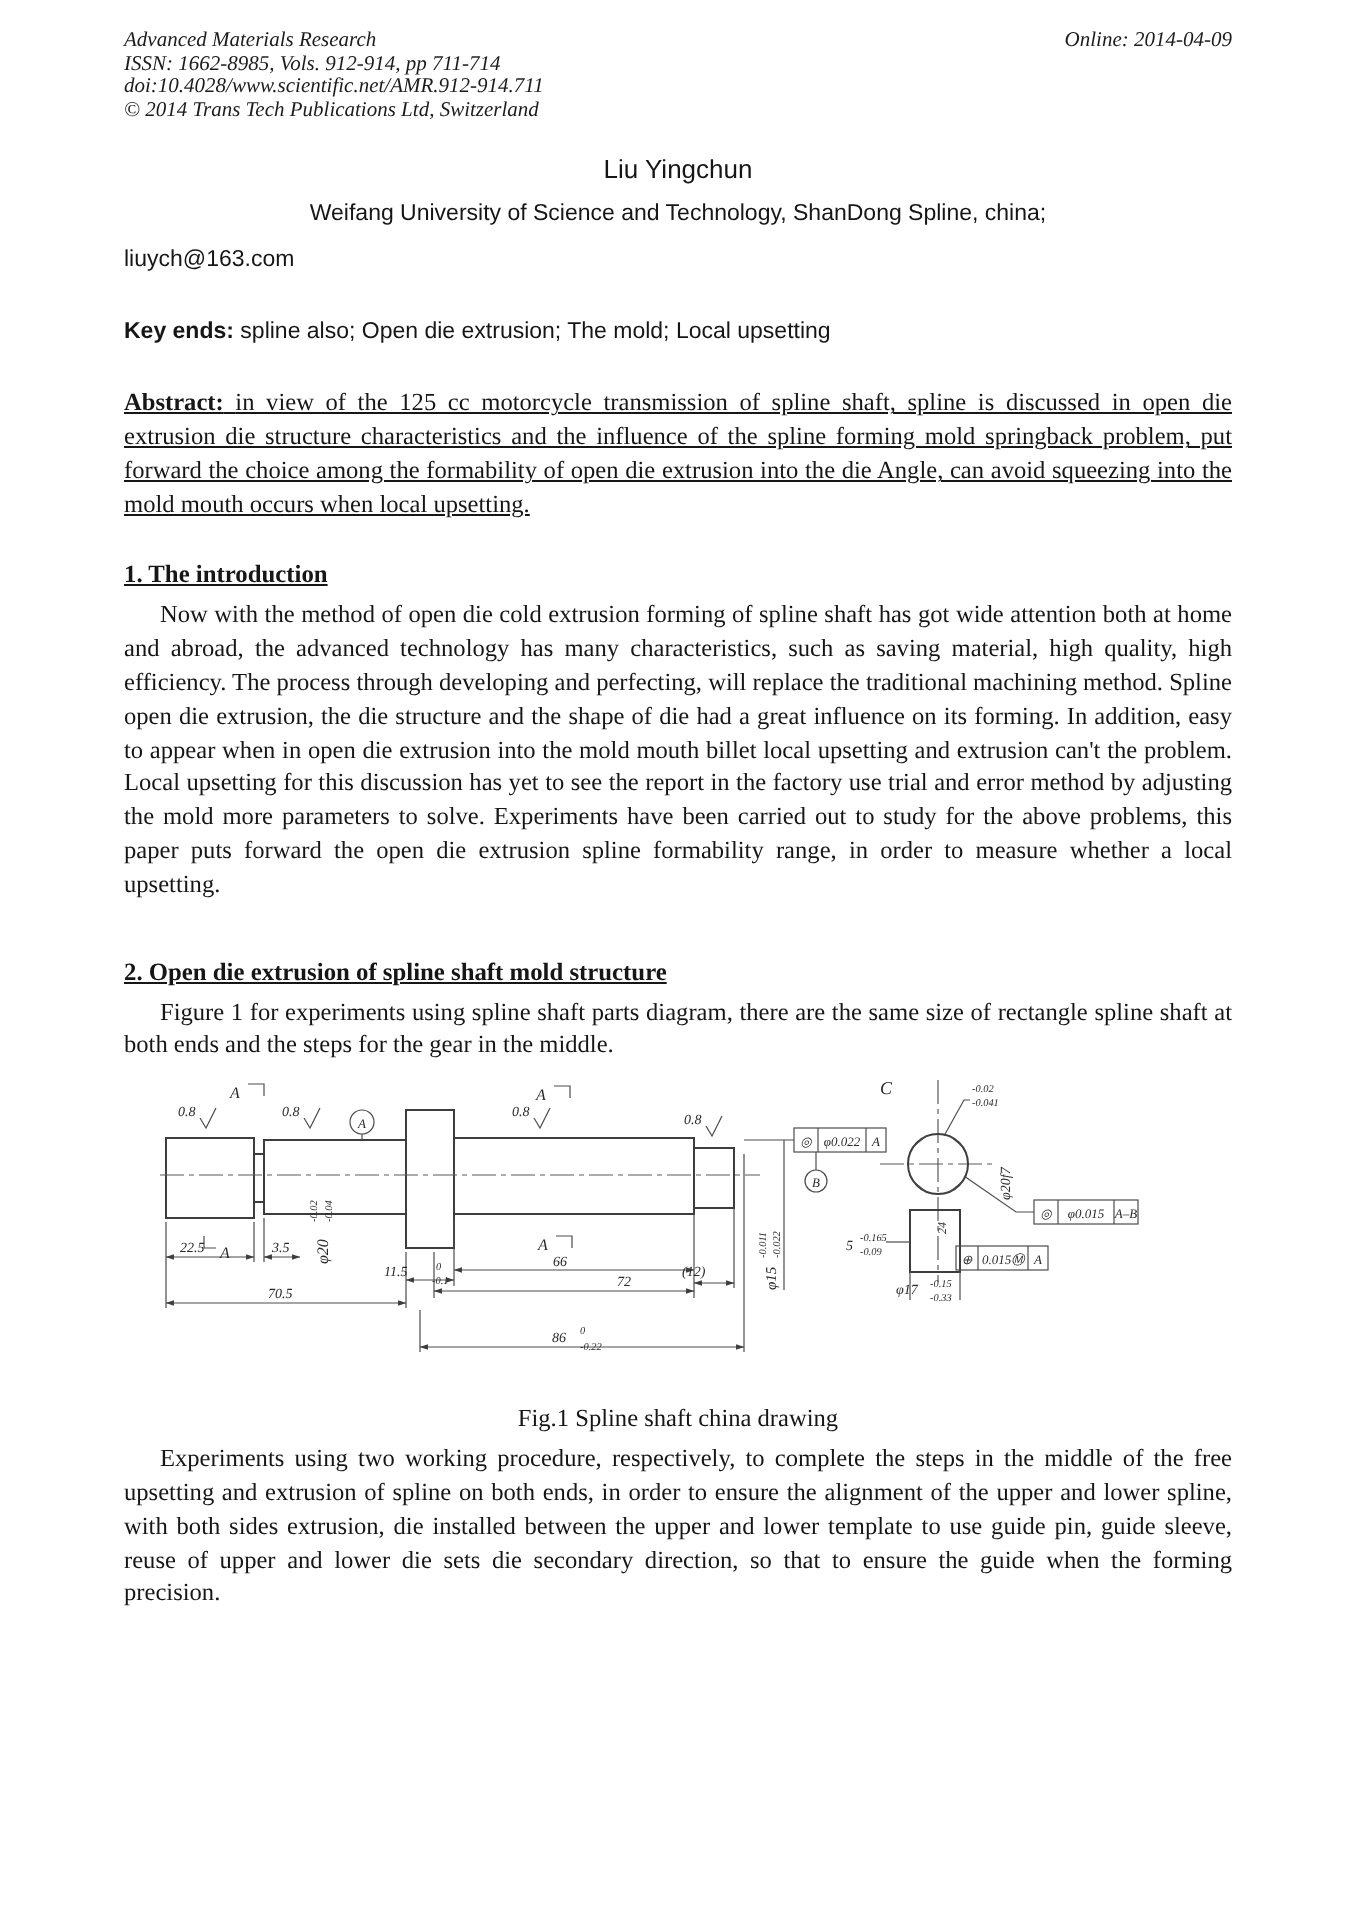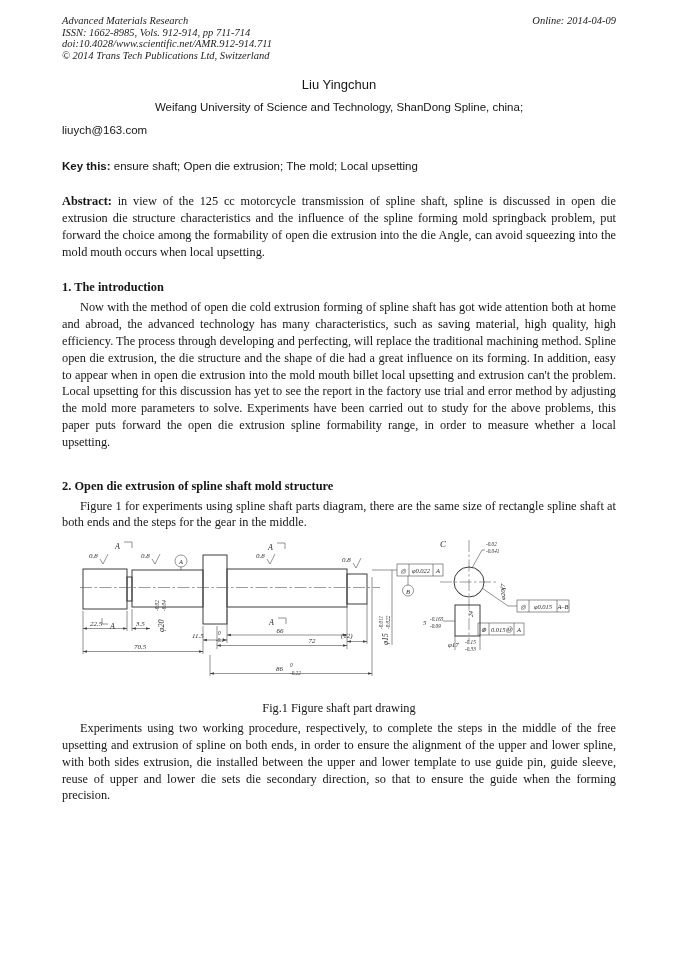--- a/index.html
+++ b/index.html
@@ -6,23 +6,23 @@
   .page{width:678px;height:853px;background:#fff;color:#161616;position:relative;overflow:hidden;}
   .content{padding:15px 62px 0 62px;}
   .hdr{display:flex;justify-content:space-between;align-items:flex-start;
        font:italic 10.5px/11.6px "Liberation Serif",serif;color:#1c1c1c;}
   .title{font:bold 14px/18px "Liberation Sans",sans-serif;text-align:center;margin-top:23px;}
   .author{font:13px/15px "Liberation Sans",sans-serif;text-align:center;margin-top:16px;}
   .affil{font:11.5px/13px "Liberation Sans",sans-serif;text-align:center;margin-top:9px;}
   .email{font:11.5px/13px "Liberation Sans",sans-serif;margin-top:10px;}
   .kw{font:11.5px/14px "Liberation Sans",sans-serif;margin:22px 0 0 0;}
   .kw .lbl{font-weight:bold;}
-  .abs{font:12.3px/17px "Liberation Serif",serif;text-align:justify;margin:20px 0 0 0;}
+  .abs{font:12.3px/17px "Liberation Serif",serif;text-align:justify;margin:20px 0 0 0;text-decoration:underline;}
   .abs .lbl{font-weight:bold;}
-  h2{font:bold 12.4px/16px "Liberation Serif",serif;margin:18px 0 0 0;}
+  h2{font:bold 12.4px/16px "Liberation Serif",serif;margin:18px 0 0 0;text-decoration:underline;}
   h2.mt-lg{margin-top:27px;}
   h2.mt-md{margin-top:20px;}
   p.body{font:12.3px/16.8px "Liberation Serif",serif;text-align:justify;text-indent:18px;margin:4px 0 0 0;}
   .fig{margin:6px 0 0 18px;}
   .fig svg text{font-family:"Liberation Serif",serif;font-style:italic;fill:#2a2a2a;}
   .cap{font:12.3px/15px "Liberation Serif",serif;text-align:center;margin-top:2px;}
   
   .ln{fill:none;stroke:#3d3d3d;stroke-width:1;}
   .tn{fill:none;stroke:#4c4c4c;stroke-width:0.6;}
   .cl{fill:none;stroke:#5a5a5a;stroke-width:0.6;stroke-dasharray:12 2.5 2.5 2.5;}
@@ -48,21 +48,21 @@
         <div>doi:10.4028/www.scientific.net/AMR.912-914.711</div>
         <div>© 2014 Trans Tech Publications Ltd, Switzerland</div>
       </div>
       <div>Online: 2014-04-09</div>
     </div>
 
     <div class="author">Liu Yingchun</div>
     <div class="affil">Weifang University of Science and Technology, ShanDong Spline, china;</div>
     <div class="email">liuych@163.com</div>
 
-    <p class="kw"><span class="lbl">Key this:</span> <span>ensure shaft; Open die extrusion; The mold; Local upsetting</span></p>
+    <p class="kw"><span class="lbl">Key ends:</span> <span>spline also; Open die extrusion; The mold; Local upsetting</span></p>
 
     <p class="abs"><span class="lbl">Abstract:</span> <span>in view of the 125 cc motorcycle transmission of spline shaft, spline is discussed in open die extrusion die structure characteristics and the influence of the spline forming mold springback problem, put forward the choice among the formability of open die extrusion into the die Angle, can avoid squeezing into the mold mouth occurs when local upsetting.</span></p>
 
     <h2>1. The introduction</h2>
     <p class="body">Now with the method of open die cold extrusion forming of spline shaft has got wide attention both at home and abroad, the advanced technology has many characteristics, such as saving material, high quality, high efficiency. The process through developing and perfecting, will replace the traditional machining method. Spline open die extrusion, the die structure and the shape of die had a great influence on its forming. In addition, easy to appear when in open die extrusion into the mold mouth billet local upsetting and extrusion can't the problem. Local upsetting for this discussion has yet to see the report in the factory use trial and error method by adjusting the mold more parameters to solve. Experiments have been carried out to study for the above problems, this paper puts forward the open die extrusion spline formability range, in order to measure whether a local upsetting.</p>
 
     <h2 class="mt-lg">2. Open die extrusion of spline shaft mold structure</h2>
     <p class="body">Figure 1 for experiments using spline shaft parts diagram, there are the same size of rectangle spline shaft at both ends and the steps for the gear in the middle.</p>
 
     <div class="fig">
@@ -219,19 +219,19 @@
           <rect class="tn" x="398" y="86" width="46" height="12"></rect>
           <line class="tn" x1="409" y1="86" x2="409" y2="98"></line>
           <line class="tn" x1="434" y1="86" x2="434" y2="98"></line>
           <text class="t65 mid" x="403.5" y="95">⊕</text>
           <text class="t65 mid" x="421.5" y="95">0.015Ⓜ</text>
           <text class="t65 mid" x="439" y="95">A</text>
         </g>
       </svg>
     </div>
 
-    <div class="cap">Fig.1 Figure shaft part drawing</div>
+    <div class="cap">Fig.1 Spline shaft china drawing</div>
 
     <p class="body">Experiments using two working procedure, respectively, to complete the steps in the middle of the free upsetting and extrusion of spline on both ends, in order to ensure the alignment of the upper and lower spline, with both sides extrusion, die installed between the upper and lower template to use guide pin, guide sleeve, reuse of upper and lower die sets die secondary direction, so that to ensure the guide when the forming precision.</p>
 
 
   </div>
 </div>
 
 </body></html>

